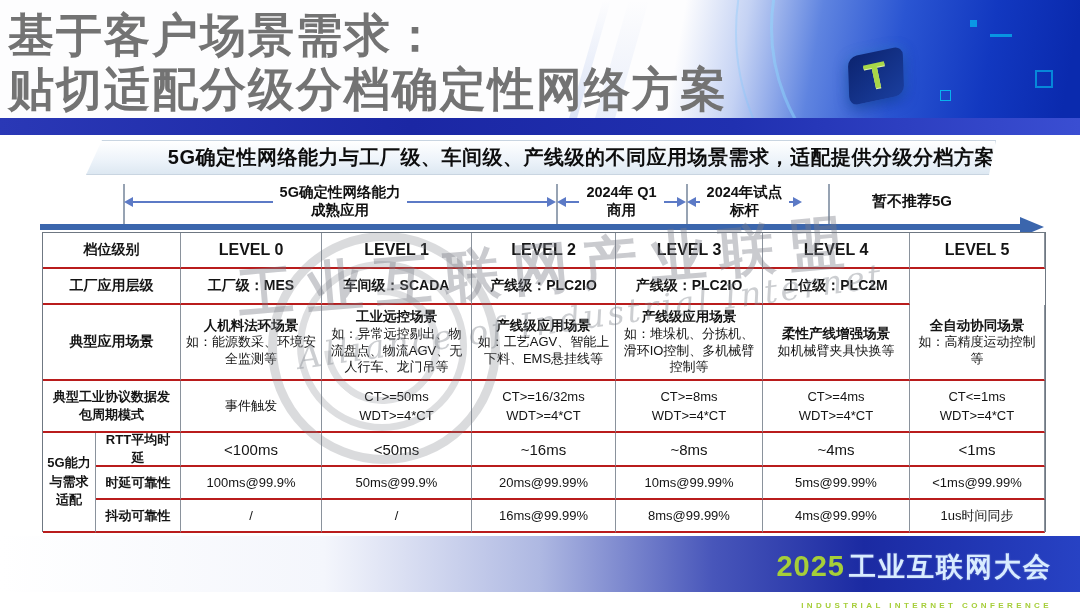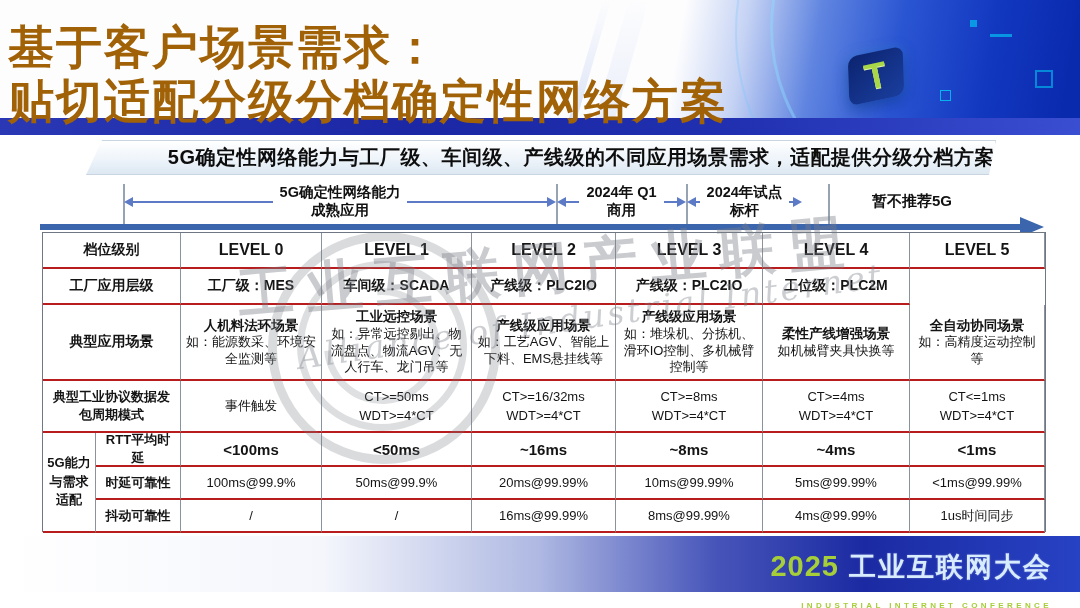--- a/index.html
+++ b/index.html
@@ -25,21 +25,21 @@
   .badge span{font-weight:900;font-size:36px;line-height:1;transform:skewX(10deg);
       color:#a8d748;text-shadow:0 1px 0 #e3f5a8;}
   .chip{position:absolute;background:rgba(0,225,255,.55);}
   .c1{left:330px;top:20px;width:7px;height:7px;}
   .c2{left:350px;top:34px;width:22px;height:3px;}
   .c3{left:300px;top:90px;width:9px;height:9px;border:1px solid rgba(0,225,255,.7);background:transparent;}
   .c4{left:395px;top:70px;width:14px;height:14px;border:2px solid rgba(0,225,255,.5);background:transparent;}
   .streak{position:absolute;top:0;height:118px;transform:skewX(-16deg);z-index:0;}
   .s1{left:586px;width:8px;background:linear-gradient(180deg,rgba(130,160,225,0),rgba(130,160,225,.28));}
   .s2{left:612px;width:20px;background:linear-gradient(180deg,rgba(130,160,225,0),rgba(130,160,225,.16));}
-  .hdr-title{position:absolute;left:8px;top:20px;z-index:3;color:#a16207;font-weight:bold;
+  .hdr-title{position:absolute;left:8px;top:8px;z-index:3;color:#737373;font-weight:bold;
       font-size:46px;line-height:54px;letter-spacing:2px;white-space:nowrap;}
 
   
   .bar{position:absolute;left:0;top:118px;width:1080px;height:17px;
       background:linear-gradient(90deg,#2a38b6 0%,#1b27a4 38%,#2030b0 68%,#3a4ed2 100%);}
 
   
   .banner{position:absolute;left:86px;top:140px;width:908px;height:33px;
       background:linear-gradient(180deg,#ffffff,#eef4fa 55%,#dde8f2);
       border:1px solid #c9d5e1;box-shadow:0 2px 3px rgba(60,80,120,.18);
@@ -76,21 +76,21 @@
   .hd{font-size:16px;font-weight:bold;}
   .rowlab{font-size:14px;font-weight:bold;}
   .bld{font-weight:bold;font-size:14px;}
   .scene-title{font-weight:bold;font-size:13.5px;line-height:1.3;}
   .scene-desc{font-size:13px;line-height:1.27;}
   .proto-lab{font-size:13px;font-weight:bold;line-height:1.35;}
   .proto{font-size:13px;line-height:1.5;}
   .grp{grid-column:1 / 2;grid-row:5 / 8;font-size:13px;font-weight:bold;line-height:1.45;
       padding:2px 3px;}
   .sublab{grid-column:2 / 3;font-size:13px;font-weight:bold;}
-  .rtt{font-size:15px;font-weight:bold;}
+  .rtt{font-size:15px;font-weight:normal;}
 
   
   .wm{position:absolute;left:0;top:0;width:1080px;height:608px;pointer-events:none;z-index:6;}
   .wm-cjk{position:absolute;left:238px;top:258px;font-size:56px;font-weight:bold;letter-spacing:13px;
       color:rgba(122,126,134,.40);white-space:nowrap;transform:rotate(-5deg);transform-origin:left center;}
   .wm-script{position:absolute;left:298px;top:338px;font-family:"DejaVu Serif",serif;font-style:italic;
       font-size:33px;letter-spacing:3px;color:rgba(122,126,134,.38);white-space:nowrap;
       transform:rotate(-8deg);transform-origin:left center;}
   .wm-ring{position:absolute;border-radius:50%;}
   .r1{left:268px;top:232px;width:214px;height:214px;border:9px solid rgba(122,126,134,.28);}
@@ -98,21 +98,21 @@
   .r3{left:324px;top:288px;width:102px;height:102px;border:7px solid rgba(122,126,134,.24);
       border-left-color:transparent;transform:rotate(40deg);}
 
   
   .footer{position:absolute;left:0;top:536px;width:1080px;height:56px;
       background:linear-gradient(90deg,#ffffff 0%,#f4f6fc 30%,#aeb8e2 50%,#4856ba 66%,#1b2aa2 80%,#2742c4 100%);}
   .f-brand{position:absolute;right:28px;top:13px;text-align:right;}
   .f-row{display:flex;align-items:baseline;justify-content:flex-end;}
   .f-year{font-size:29px;font-weight:900;color:#a6ce39;letter-spacing:1px;}
   .f-cjk{font-size:27px;font-weight:900;color:#d8ecff;letter-spacing:2px;
-      text-shadow:0 0 2px rgba(255,255,255,.35);margin-left:10px;}
+      text-shadow:0 0 2px rgba(255,255,255,.35);margin-left:4px;}
   .f-sub{margin-top:16px;font-size:8px;color:#a6ce39;letter-spacing:3.4px;white-space:nowrap;font-weight:bold;}
 </style>
 </head>
 <body>
 
 <div class="stage">
 
   <div class="hdr">
     <div class="streak s1"></div>
     <div class="streak s2"></div>

